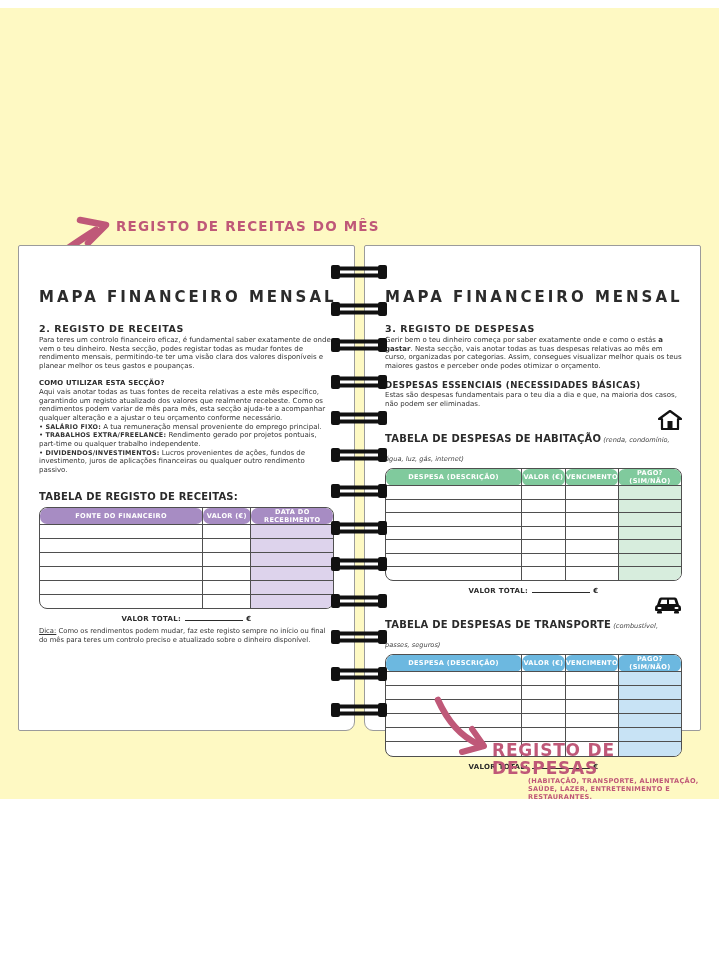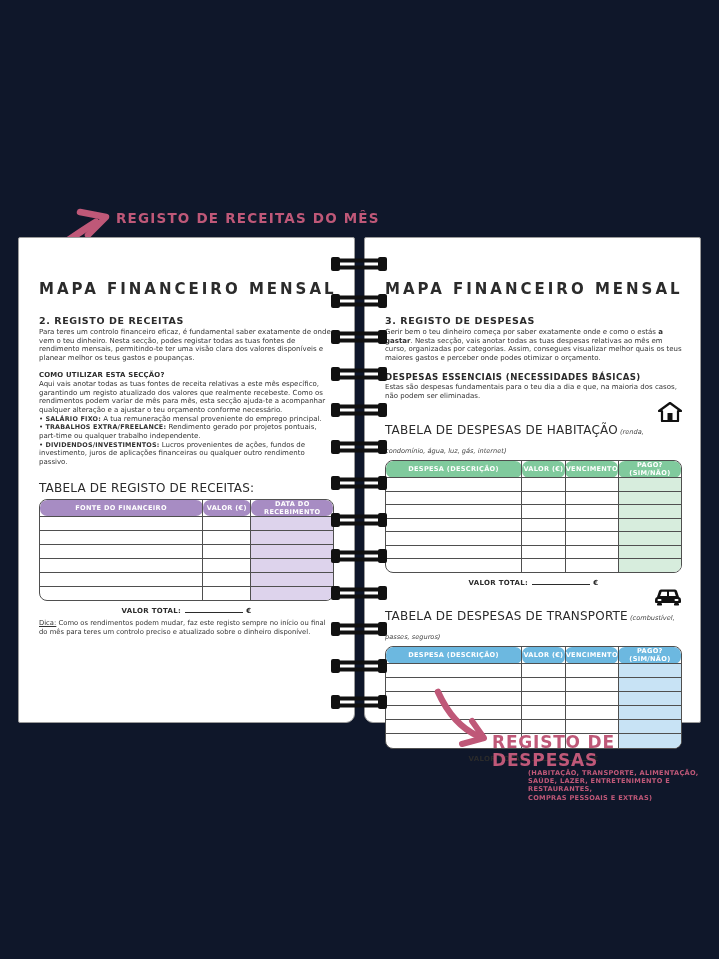--- a/index.html
+++ b/index.html
@@ -1,18 +1,18 @@
 <!DOCTYPE html>
 <html><head>
 <meta charset="utf-8">
 <style>
   * { margin:0; padding:0; box-sizing:border-box; }
   html,body { background:#ffffff; }
   body { font-family:"DejaVu Sans", sans-serif; color:#2b2b2b; }
-  .canvas { position:relative; width:719px; height:959px; background:#0f172a; overflow:hidden; margin:0 auto; }
+  .canvas { position:relative; width:719px; height:791px; background:#fef9c3; overflow:hidden; margin:8px auto; }
 
   
   .anno { color:#bf5878; }
   .anno-top { position:absolute; left:116px; top:210px; font-size:13.5px; font-weight:bold; letter-spacing:1.2px; white-space:nowrap; }
   .anno-top-arrow { position:absolute; left:22px; top:202px; }
   .anno-bottom { position:absolute; left:492px; top:733px; }
   .anno-bottom-title { font-size:17px; font-weight:bold; letter-spacing:0.8px; line-height:18px; }
   .anno-bottom-sub { font-size:6.6px; font-weight:bold; letter-spacing:0.3px; line-height:8.2px;padding-left:36px; }
   .anno-bottom-arrow { position:absolute; left:432px; top:688px; }
 
@@ -27,21 +27,21 @@
 
   
   .page-title { text-align:center; font-size:15px; font-weight:bold; letter-spacing:3px; margin-bottom:17px; white-space:nowrap; }
   .sec-head { font-size:9.5px; font-weight:bold; letter-spacing:0.6px; margin-bottom:2px; }
   .body-txt { font-size:7px; line-height:8.7px; color:#333; }
   .mini-head { font-size:6.9px; font-weight:bold; letter-spacing:0.2px; margin-top:8px; margin-bottom:1px; }
   .ess-head { font-size:8.6px; font-weight:bold; letter-spacing:0.4px; margin-top:9px; margin-bottom:1px; }
   .bullet { font-size:7px; line-height:8.7px; color:#333; }
   .bullet b { font-size:6.4px; letter-spacing:0.2px; }
   .tbl-label-row { position:relative; margin-top:10px; margin-bottom:3px; }
-  .tbl-label { font-size:12px; font-weight:normal; letter-spacing:0.2px; display:inline; }
+  .tbl-label { font-size:10px; font-weight:bold; letter-spacing:0.2px; display:inline; }
   .tbl-note { font-size:6.6px; font-style:italic; color:#444; display:inline; }
   .tbl-icon { position:absolute; right:0; top:-17px; }
 
   
   .tblwrap { border:1.5px solid #4f4f4f; border-radius:8px; overflow:hidden; background:#fff; }
   table { width:100%; border-collapse:collapse; }
   th { font-size:6.6px; font-weight:bold; color:#fff; letter-spacing:0.3px; height:13px; border:1px solid #4f4f4f; }
   td { height:14px; border:1px solid #4f4f4f; }
   table tr :first-child { border-left:none; }
   table tr :last-child { border-right:none; }
@@ -78,21 +78,21 @@
       <path d="M12 60 C 28 52, 48 36, 74 20" fill="none" stroke="#bf5878" stroke-width="7" stroke-linecap="round"></path>
       <path d="M58 10 L 84 15 L 66 33" fill="none" stroke="#bf5878" stroke-width="6.5" stroke-linecap="round" stroke-linejoin="round"></path>
     </svg>
   </div>
   <div class="anno anno-top">REGISTO DE RECEITAS DO MÊS</div>
 
   <div class="page page-left">
     <div class="page-title">MAPA FINANCEIRO MENSAL</div>
 
     <div class="sec-head">2. REGISTO DE RECEITAS</div>
-    <div class="body-txt">Para teres um controlo financeiro eficaz, é fundamental saber exatamente de onde vem o teu dinheiro. Nesta secção, podes registar todas as tuas fontes de rendimento mensais, permitindo-te ter uma visão clara dos valores disponíveis e planear melhor os teus gastos e poupanças.</div>
+    <div class="body-txt">Para teres um controlo financeiro eficaz, é fundamental saber exatamente de onde vem o teu dinheiro. Nesta secção, podes registar todas as mudar fontes de rendimento mensais, permitindo-te ter uma visão clara dos valores disponíveis e planear melhor os teus gastos e poupanças.</div>
 
     <div class="mini-head">COMO UTILIZAR ESTA SECÇÃO?</div>
     <div class="body-txt">Aqui vais anotar todas as tuas fontes de receita relativas a este mês específico, garantindo um registo atualizado dos valores que realmente recebeste. Como os rendimentos podem variar de mês para mês, esta secção ajuda-te a acompanhar qualquer alteração e a ajustar o teu orçamento conforme necessário.</div>
 
     <div class="bullet">
       <span>•</span>
       <b>SALÁRIO FIXO:</b><span> A tua remuneração mensal proveniente do emprego principal.</span>
     </div>
     <div class="bullet">
       <span>•</span>

